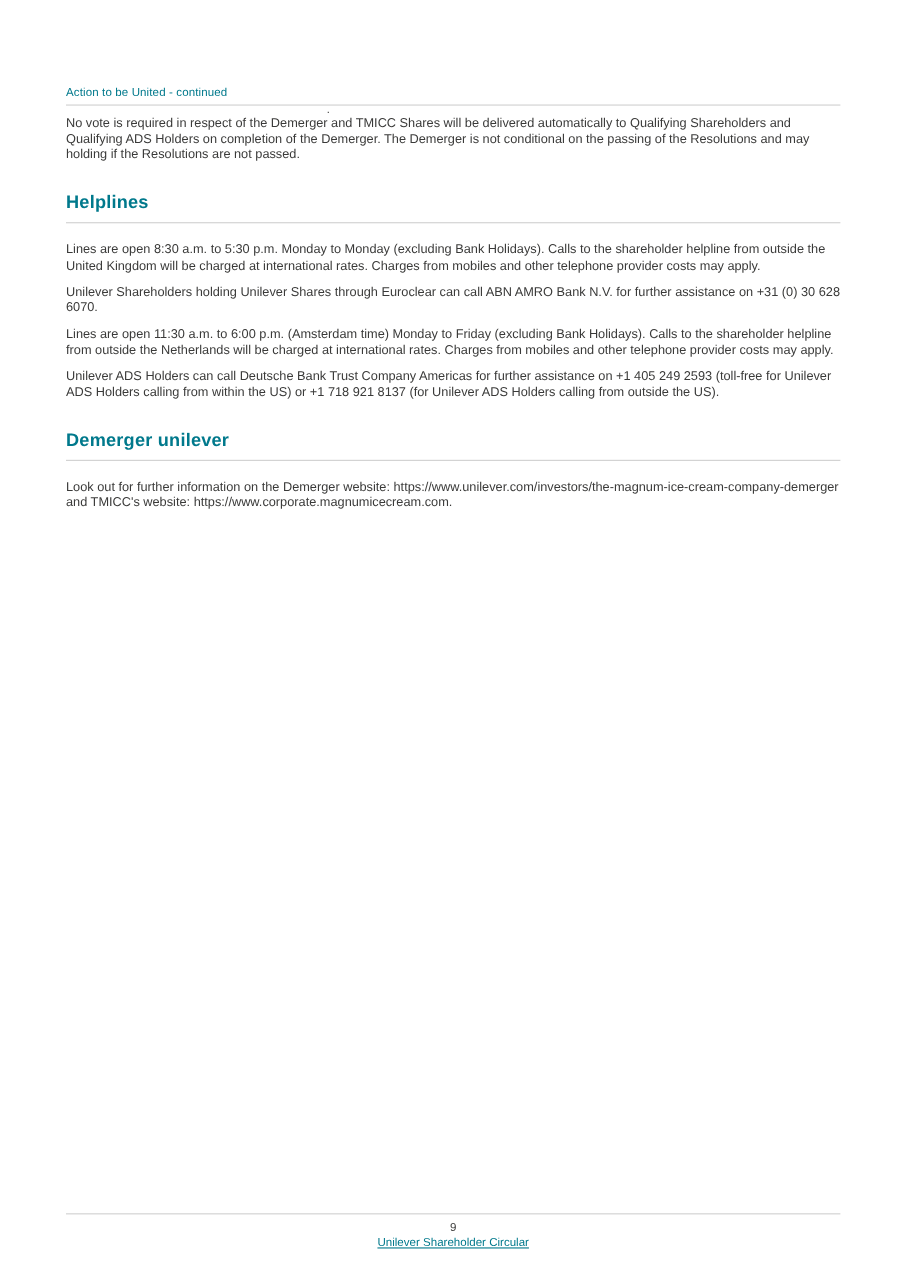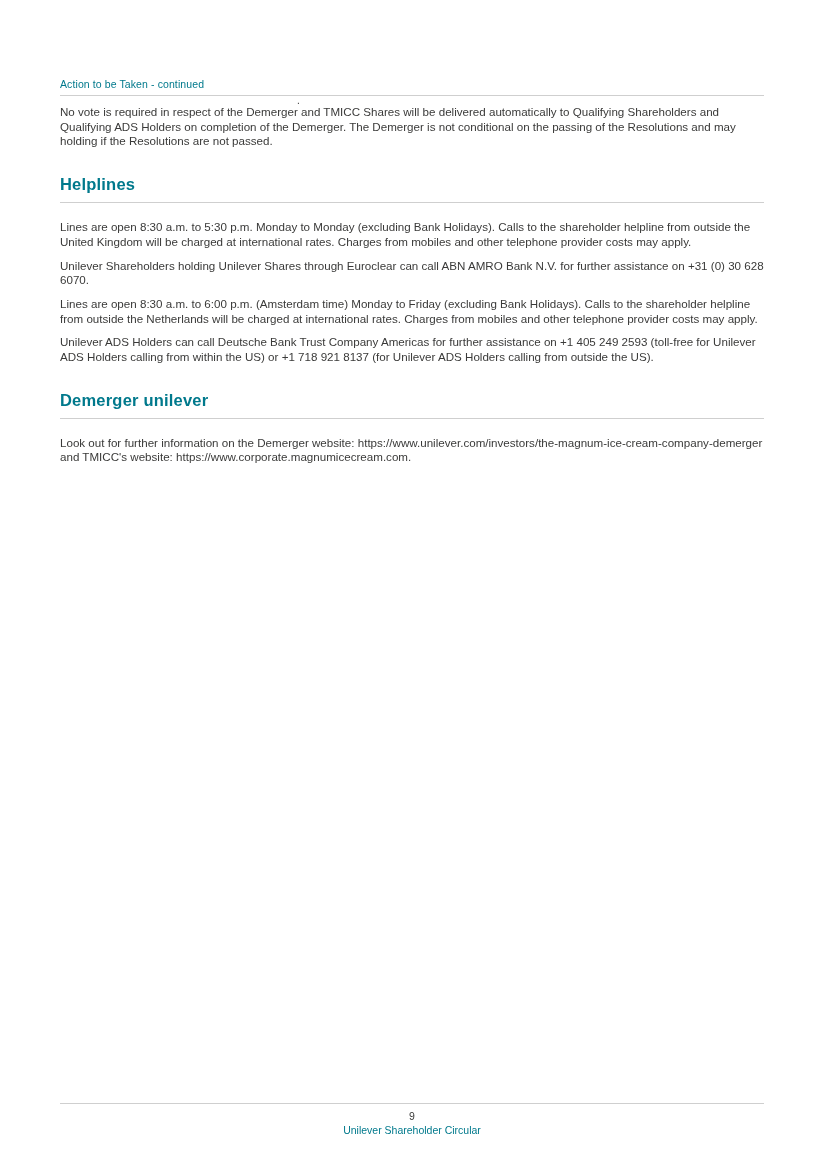--- a/index.html
+++ b/index.html
@@ -67,43 +67,44 @@
     margin: 0 0 6px 0;
   }
   .page-number {
     font-size: 10.5px;
     color: var(--body);
   }
   .doc-title {
     font-size: 10.5px;
     color: var(--accent);
     margin-top: 2px;
+    text-decoration: underline;
   }
 </style>
 </head>
 <body>
 
 <div class="page">
 
   <header>
-    <div class="running-title">Action to be Taken - continued</div>
+    <div class="running-title">Action to be United - continued</div>
     <hr class="rule">
     <div class="stray-dot">.</div>
   </header>
 
   <main>
 
     <p class="body-para intro">No vote is required in respect of the Demerger and TMICC Shares will be delivered automatically to Qualifying Shareholders and Qualifying ADS Holders on completion of the Demerger. The Demerger is not conditional on the passing of the Resolutions and may holding if the Resolutions are not passed.</p>
 
     <section>
       <h2 class="section-heading">Helplines</h2>
       <hr class="heading-rule">
       <p class="body-para">Lines are open 8:30 a.m. to 5:30 p.m. Monday to Monday (excluding Bank Holidays). Calls to the shareholder helpline from outside the United Kingdom will be charged at international rates. Charges from mobiles and other telephone provider costs may apply.</p>
       <p class="body-para">Unilever Shareholders holding Unilever Shares through Euroclear can call ABN AMRO Bank N.V. for further assistance on +31 (0) 30 628 6070.</p>
-      <p class="body-para">Lines are open 8:30 a.m. to 6:00 p.m. (Amsterdam time) Monday to Friday (excluding Bank Holidays). Calls to the shareholder helpline from outside the Netherlands will be charged at international rates. Charges from mobiles and other telephone provider costs may apply.</p>
+      <p class="body-para">Lines are open 11:30 a.m. to 6:00 p.m. (Amsterdam time) Monday to Friday (excluding Bank Holidays). Calls to the shareholder helpline from outside the Netherlands will be charged at international rates. Charges from mobiles and other telephone provider costs may apply.</p>
       <p class="body-para">Unilever ADS Holders can call Deutsche Bank Trust Company Americas for further assistance on +1 405 249 2593 (toll-free for Unilever ADS Holders calling from within the US) or +1 718 921 8137 (for Unilever ADS Holders calling from outside the US).</p>
     </section>
 
     <section>
       <h2 class="section-heading">Demerger unilever</h2>
       <hr class="heading-rule">
       <p class="body-para">Look out for further information on the Demerger website: https://www.unilever.com/investors/the-magnum-ice-cream-company-demerger and TMICC's website: https://www.corporate.magnumicecream.com.</p>
     </section>
 
   </main>

